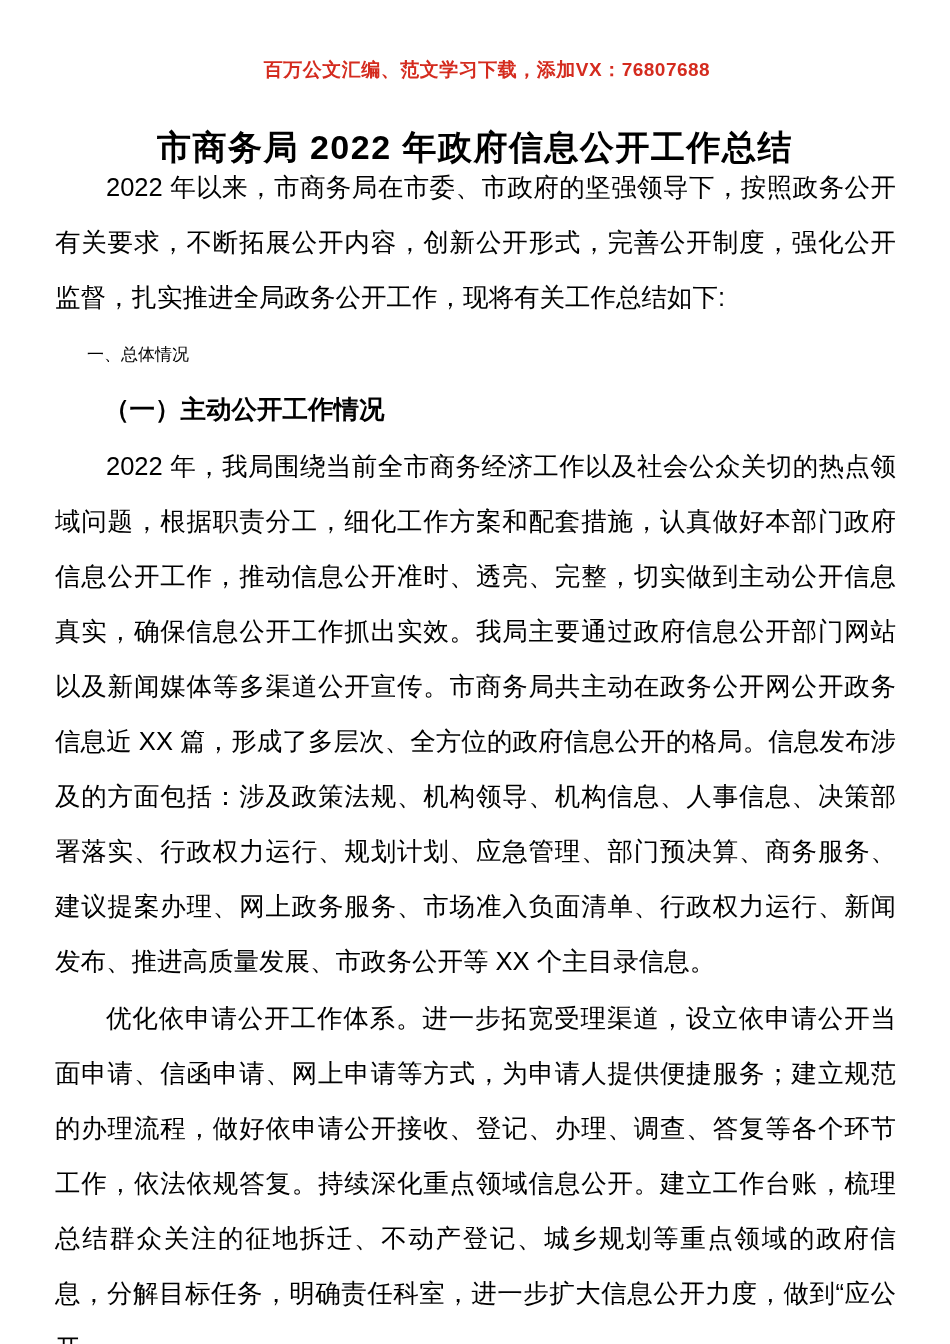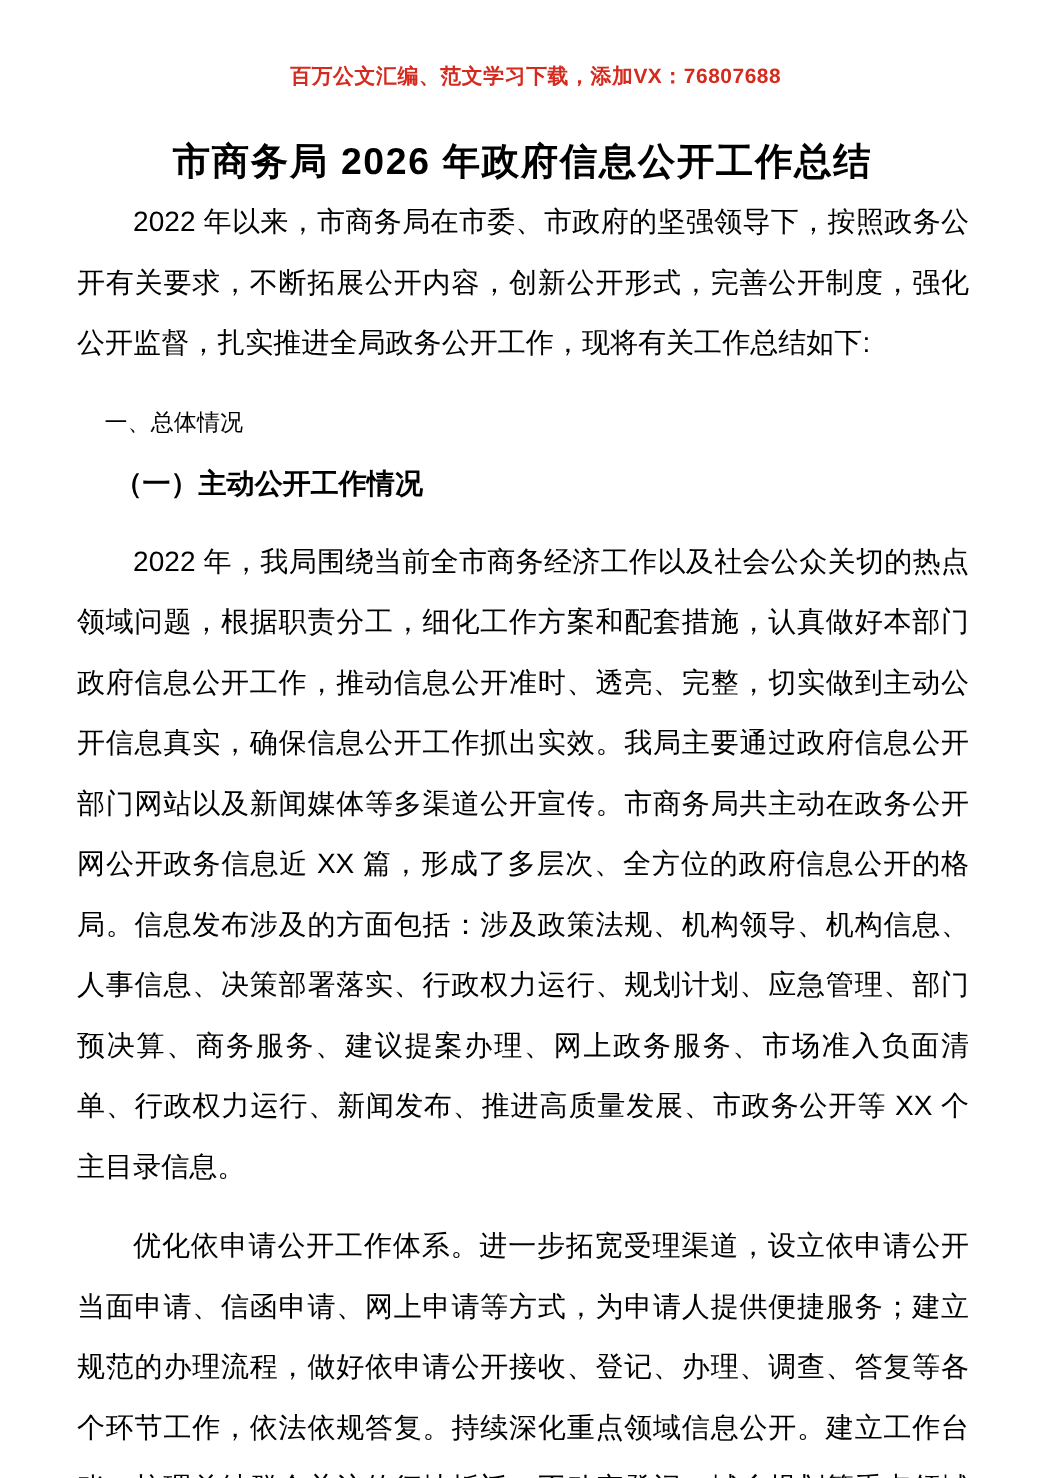--- a/index.html
+++ b/index.html
@@ -58,36 +58,36 @@
 
   
   .body-flow {
     position: absolute;
     top: 158px;
     left: 53px;
     width: 845px;
   }
 
   p.para {
-    margin: 17px;
+    margin: 2px;
     font-size: 25.5px;
     line-height: 55px;
     text-align: justify;
     text-justify: inter-character;
     text-align-last: left;
     letter-spacing: 0px;
     word-break: break-all;
   }
   p.para.indent {
     text-indent: 2em;
   }
 
   h2.sec-h {
     margin: 0;
-    font-size: 21px;
+    font-size: 17px;
     font-weight: normal;
     line-height: 55px;
     text-indent: 2em;
     letter-spacing: 0px;
   }
   h3.sub-h {
     margin: 0;
     font-size: 25.5px;
     font-weight: bold;
     line-height: 55px;
@@ -98,21 +98,21 @@
 </style>
 </head>
 <body>
 
 <div class="page">
 
   <div class="promo-bar">
     <span class="promo-text" style="color: rgb(212, 43, 30);">百万公文汇编、范文学习下载，添加VX：76807688</span>
   </div>
 
-  <h1 class="doc-title">市商务局 2026 年政府信息公开工作总结</h1>
+  <h1 class="doc-title">市商务局 2022 年政府信息公开工作总结</h1>
 
   <div class="body-flow">
 
     <p class="para indent">2022 年以来，市商务局在市委、市政府的坚强领导下，按照政务公开有关要求，不断拓展公开内容，创新公开形式，完善公开制度，强化公开监督，扎实推进全局政务公开工作，现将有关工作总结如下:</p>
 
     <h2 class="sec-h">一、总体情况</h2>
 
     <h3 class="sub-h">（一）主动公开工作情况</h3>
 
     <p class="para indent">2022 年，我局围绕当前全市商务经济工作以及社会公众关切的热点领域问题，根据职责分工，细化工作方案和配套措施，认真做好本部门政府信息公开工作，推动信息公开准时、透亮、完整，切实做到主动公开信息真实，确保信息公开工作抓出实效。我局主要通过政府信息公开部门网站以及新闻媒体等多渠道公开宣传。市商务局共主动在政务公开网公开政务信息近 XX 篇，形成了多层次、全方位的政府信息公开的格局。信息发布涉及的方面包括：涉及政策法规、机构领导、机构信息、人事信息、决策部署落实、行政权力运行、规划计划、应急管理、部门预决算、商务服务、建议提案办理、网上政务服务、市场准入负面清单、行政权力运行、新闻发布、推进高质量发展、市政务公开等 XX 个主目录信息。</p>

